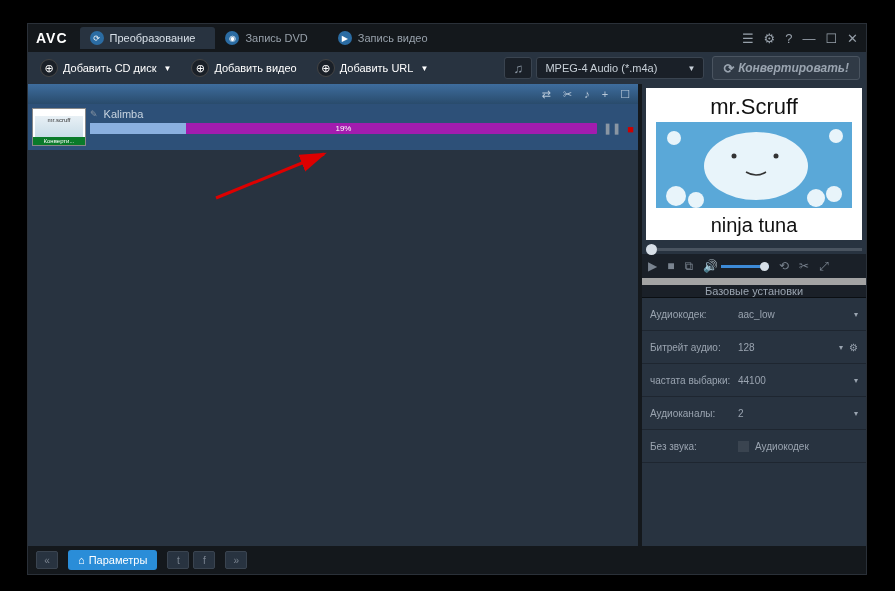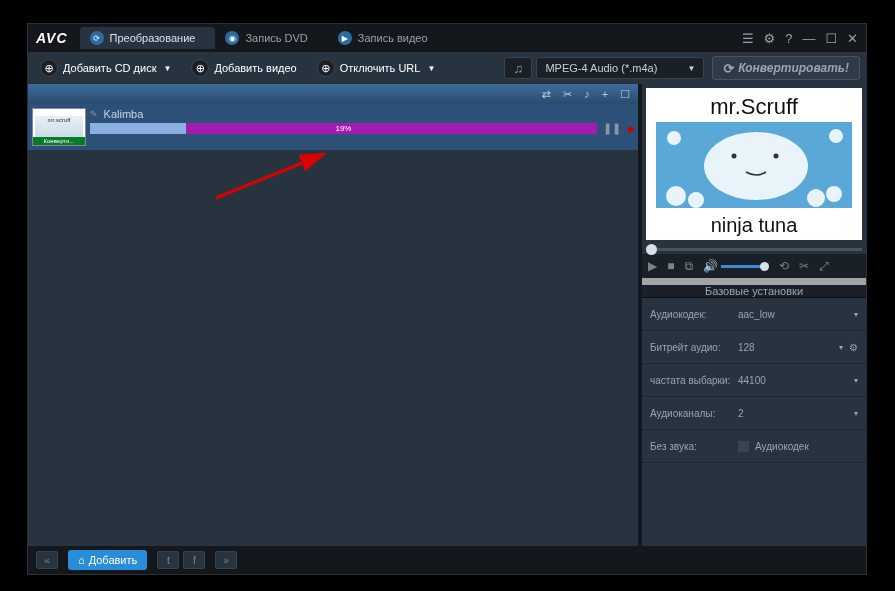--- a/index.html
+++ b/index.html
@@ -1,19 +1,19 @@
 <!DOCTYPE html>
 <html><head>
 <meta charset="utf-8">
 <style>
 *{margin:0;padding:0;box-sizing:border-box;font-family:Arial,sans-serif;-webkit-user-select:none;user-select:none}
 body{background:#000;width:895px;height:591px;overflow:hidden}
 .window{position:absolute;left:27px;top:23px;width:840px;height:552px;background:#14181c;border:1px solid #2a3038;display:flex;flex-direction:column}
 .titlebar{height:28px;background:#14181c;display:flex;align-items:center;padding:0 8px}
-.logo{color:#fff;font-weight:bold;font-size:14px;font-style:italic;letter-spacing:1px;margin-right:12px}
+.logo{color:#fff;font-weight:bold;font-size:14px;letter-spacing:1px;margin-right:12px}
 .tabs{display:flex;gap:0;flex:1}
 .tab{display:flex;align-items:center;gap:6px;padding:4px 20px 4px 10px;color:#97a0aa;font-size:11px;border-radius:3px 3px 0 0;position:relative;cursor:pointer}
 .tab.active{background:#283340;color:#d8e0e8}
 .tab-ic{width:14px;height:14px;border-radius:50%;background:#2b6ca3;display:flex;align-items:center;justify-content:center;font-size:8px;color:#fff}
 .title-icons{display:flex;gap:10px;align-items:center;color:#97a0aa;font-size:13px}
 .title-icons span{cursor:pointer}
 .toolbar{height:32px;background:#283340;display:flex;align-items:center;padding:0 6px;gap:8px}
 .tb-btn{display:flex;align-items:center;gap:5px;color:#fff;font-size:11px;padding:3px 6px;cursor:pointer;border-radius:3px}
 .tb-ic{width:18px;height:18px;border-radius:50%;background:#1a2028;display:flex;align-items:center;justify-content:center;font-size:11px;color:#fff;border:1px solid #444}
 .caret{font-size:8px;margin-left:2px}
@@ -101,21 +101,21 @@
       <span class="tb-ic">⊕</span>
       <span>Добавить CD диск</span>
       <span class="caret">▼</span>
     </div>
     <div class="tb-btn">
       <span class="tb-ic">⊕</span>
       <span>Добавить видео</span>
     </div>
     <div class="tb-btn">
       <span class="tb-ic">⊕</span>
-      <span>Отключить URL</span>
+      <span>Добавить URL</span>
       <span class="caret">▼</span>
     </div>
     <div class="tb-spacer"></div>
     <div class="fmt-area">
       <div class="fmt-ic">♫</div>
       <div class="fmt-dd">
         <span>MPEG-4 Audio (*.m4a)</span>
         <span class="caret">▼</span>
       </div>
     </div>
@@ -227,21 +227,21 @@
           <span class="pval">Аудиокодек</span>
         </div>
       </div>
     </div>
   </div>
 
   <div class="statusbar">
     <div class="sb-btn">«</div>
     <div class="sb-update">
       <span>⌂</span>
-      <span>Добавить</span>
+      <span>Параметры</span>
     </div>
     <div class="sb-social">
       <div class="sb-btn">t</div>
       <div class="sb-btn">f</div>
     </div>
     <div class="sb-btn">»</div>
   </div>
 </div>
 
 <svg class="arrow" width="140" height="60">

